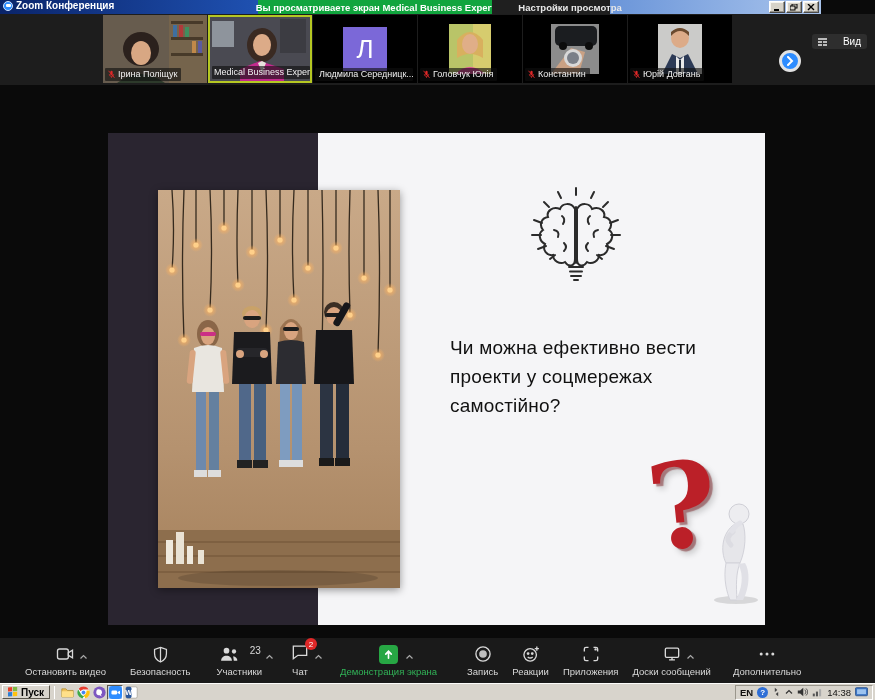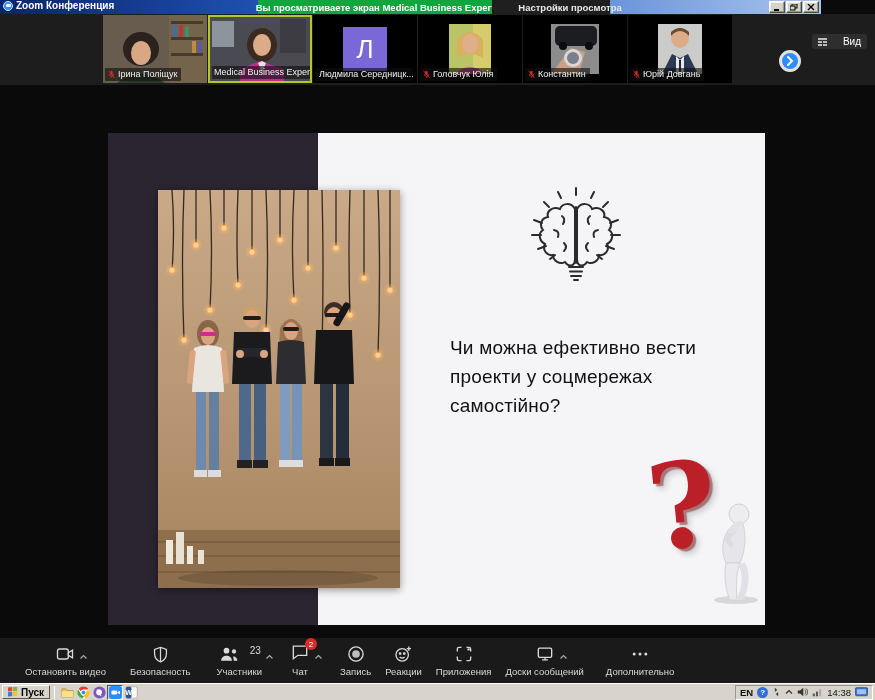--- a/index.html
+++ b/index.html
@@ -545,20 +545,33 @@
           </svg>
           <span class="badge">2</span>
         </span>
         <span class="chev"><svg width="9" height="6" viewBox="0 0 12 8">
               <path d="M2 6l4-4 4 4" stroke="#aaa" stroke-width="1.6" fill="none"></path>
             </svg></span>
       </div>
       <div class="tool-label">Чат</div>
     </div>
 
+    <div class="tool" style="margin-left:16px">
+      <div class="iconrow">
+        <span class="share-sq">
+          <svg width="11" height="11" viewBox="0 0 12 12">
+              <path d="M6 10V3M3 5.5L6 2.5l3 3" stroke="#fff" stroke-width="1.8" fill="none" stroke-linecap="round"></path>
+            </svg>
+        </span>
+        <span class="chev" style="right:-16px"><svg width="9" height="6" viewBox="0 0 12 8">
+              <path d="M2 6l4-4 4 4" stroke="#aaa" stroke-width="1.6" fill="none"></path>
+            </svg></span>
+      </div>
+      <div class="tool-label green">Демонстрация экрана</div>
+    </div>
 
     <div class="tool" style="margin-left:16px">
       <div class="iconrow">
         <svg width="20" height="20" viewBox="0 0 24 24">
           <circle cx="12" cy="12" r="8.5" fill="none" stroke="#d9d9d9" stroke-width="1.6"></circle>
             <circle cx="12" cy="12" r="4.6" fill="#bdbdbd"></circle>
         </svg>
       </div>
       <div class="tool-label">Запись</div>
     </div>

